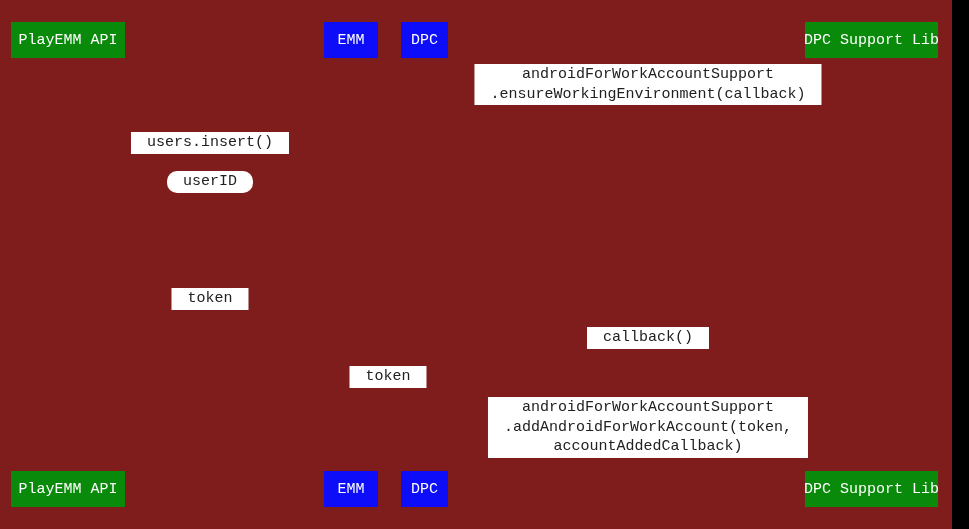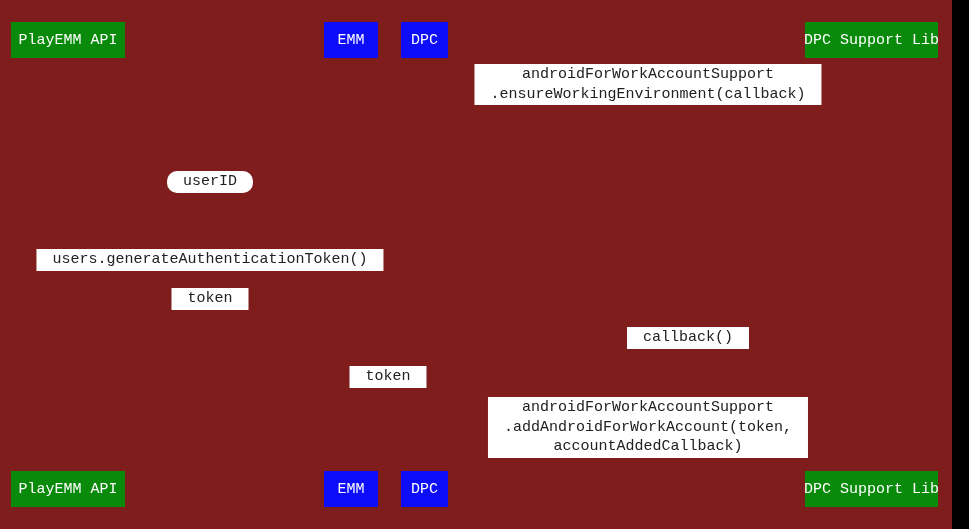--- a/index.html
+++ b/index.html
@@ -43,24 +43,24 @@
 
 <div id="stage">
 
   <div class="participant" style="left: 11px; top: 22px; width: 114px; background: rgb(10, 138, 10);">PlayEMM API</div>
   <div class="participant" style="left: 324px; top: 22px; width: 54px; background: rgb(13, 13, 250);">EMM</div>
   <div class="participant" style="left: 401px; top: 22px; width: 47px; background: rgb(13, 13, 250);">DPC</div>
   <div class="participant" style="left: 805px; top: 22px; width: 133px; background: rgb(10, 138, 10);">DPC Support Lib</div>
 
   <div class="msg" style="left:648px; top:64px;">androidForWorkAccountSupport
 .ensureWorkingEnvironment(callback)</div>
+  <div class="msg" style="left:210px; top:132px;">users.insert()</div>
   <div class="msg" style="left:210px; top:171px;border-radius:10px;">userID</div>
-  <div class="msg" style="left:210px; top:249px;">users.generateAuthenticationToken()</div>
   <div class="msg" style="left:210px; top:288px;">token</div>
-  <div class="msg" style="left:648px; top:327px;margin-left:40px;">callback()</div>
+  <div class="msg" style="left:648px; top:327px;">callback()</div>
   <div class="msg" style="left:388px; top:366px;">token</div>
   <div class="msg" style="left:648px; top:397px;">androidForWorkAccountSupport
 .addAndroidForWorkAccount(token, accountAddedCallback)</div>
 
   <div class="participant" style="left: 11px; top: 471px; width: 114px; background: rgb(10, 138, 10);">PlayEMM API</div>
   <div class="participant" style="left: 324px; top: 471px; width: 54px; background: rgb(13, 13, 250);">EMM</div>
   <div class="participant" style="left: 401px; top: 471px; width: 47px; background: rgb(13, 13, 250);">DPC</div>
   <div class="participant" style="left: 805px; top: 471px; width: 133px; background: rgb(10, 138, 10);">DPC Support Lib</div>
 
 </div>

